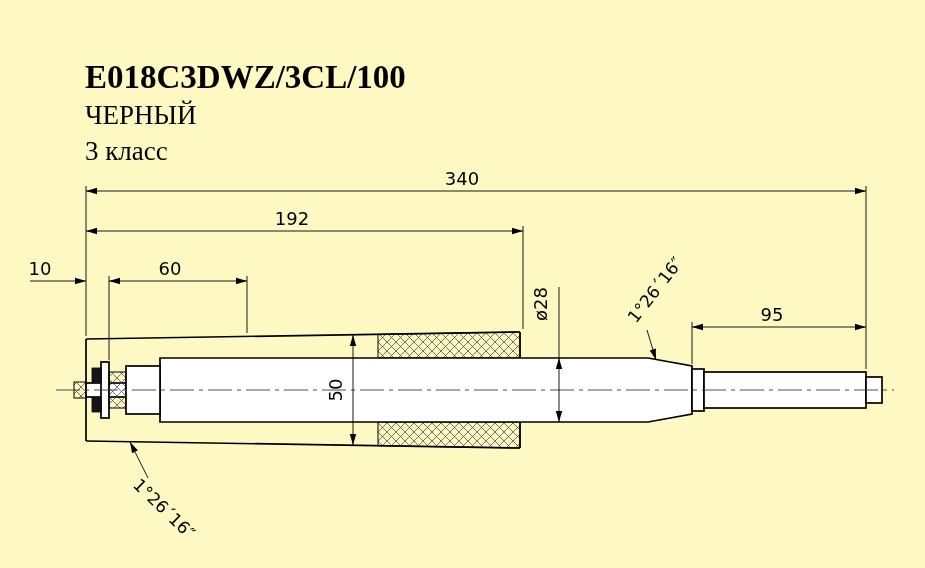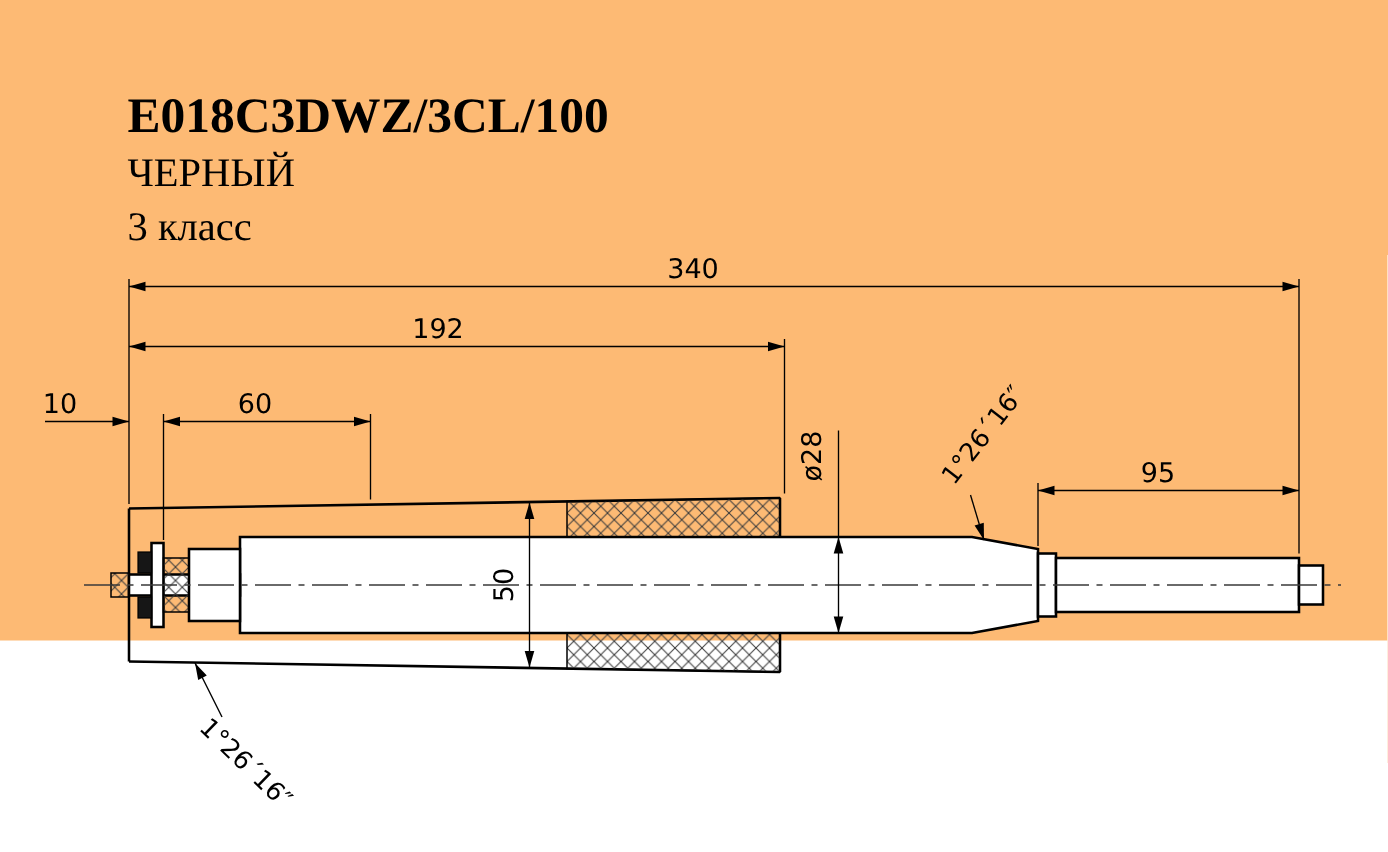--- a/index.html
+++ b/index.html
@@ -6,22 +6,22 @@
     margin: 0;
     padding: 0;
     background: #ffffff;
     width: 925px;
     height: 568px;
     overflow: hidden;
   }
   .page {
     position: relative;
     width: 925px;
-    height: 427px;
-    background: #fdba74;
+    height: 568px;
+    background: #fef9c3;
   }
   svg { display: block; }
 
   .t-part { font-family: "Liberation Serif", serif; font-weight: bold; font-size: 33px; fill: #000; }
   .t-sub  { font-family: "Liberation Serif", serif; font-size: 27px; fill: #000; }
 
   .dim-text { font-family: "DejaVu Sans", sans-serif; font-size: 18px; fill: #000; }
   .ang-text { font-family: "DejaVu Sans", sans-serif; font-size: 17px; fill: #000; }
 
   .thick  { stroke: #000; stroke-width: 1.7; fill: none; }

